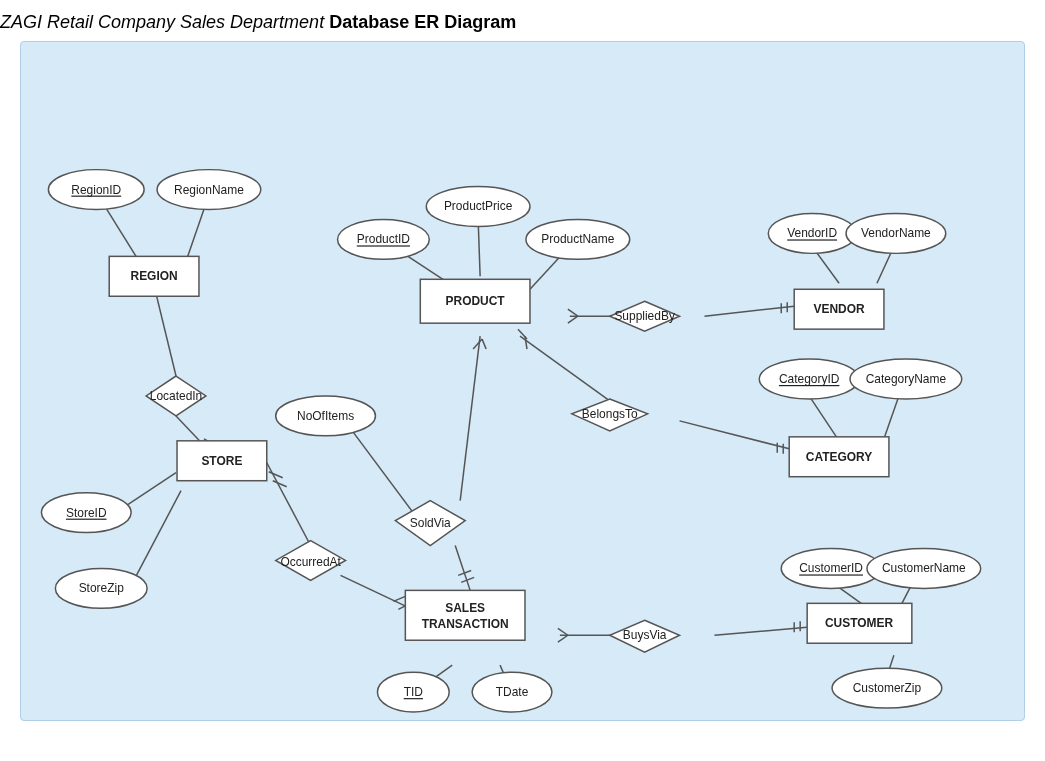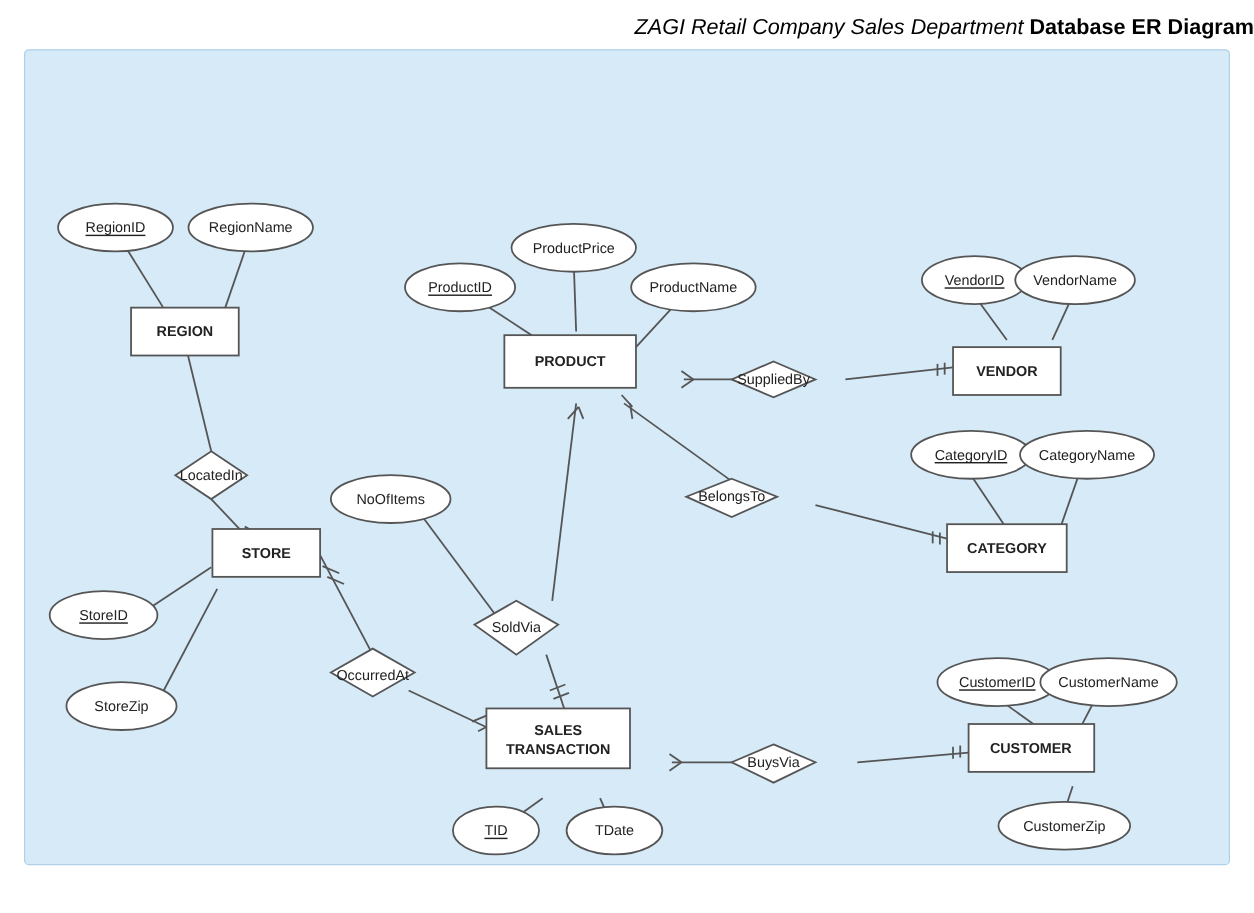--- a/index.html
+++ b/index.html
@@ -4,21 +4,21 @@
   <style>
     * { box-sizing: border-box; margin: 0; padding: 0; }
     body {
       background: #fff;
       font-family: Arial, sans-serif;
       width: 1045px;
       height: 761px;
       overflow: hidden;
     }
     .page-title {
-      text-align: right;
+      text-align: left;
       padding: 12px 0 8px 0;
       font-size: 18px;
       font-weight: normal;
     }
     .page-title em {
       font-style: italic;
       font-weight: normal;
     }
     .page-title strong {
       font-style: normal;

